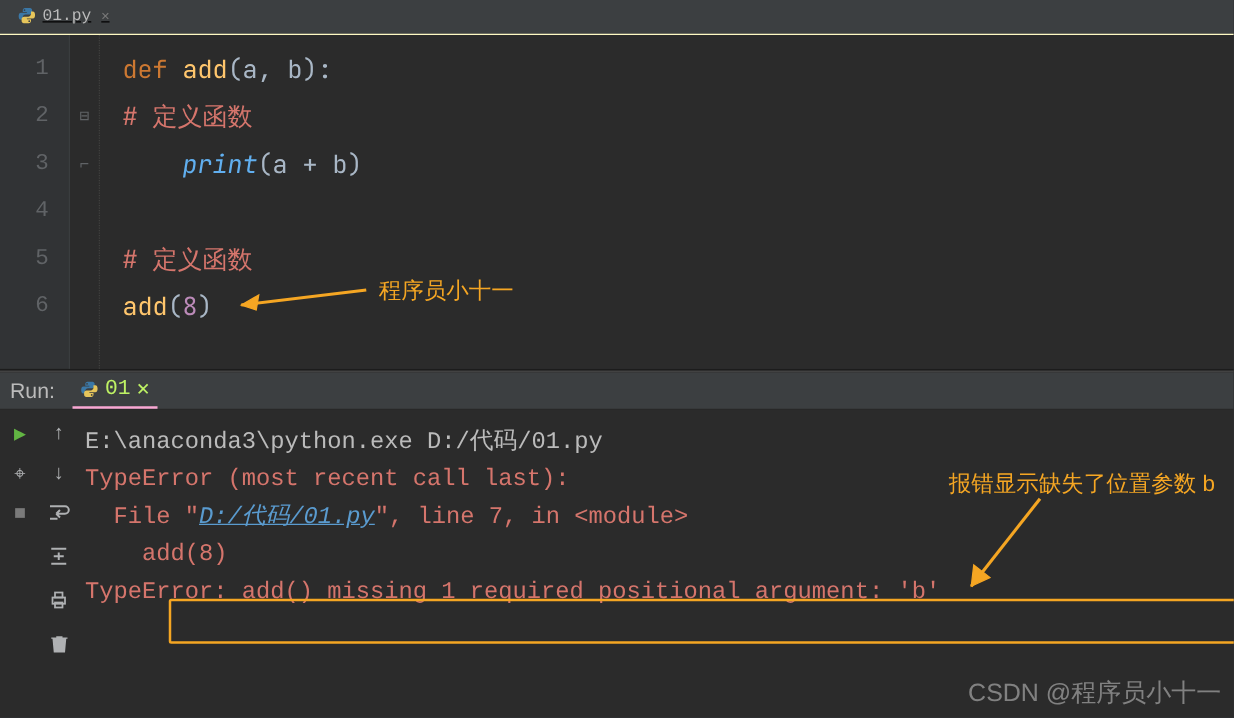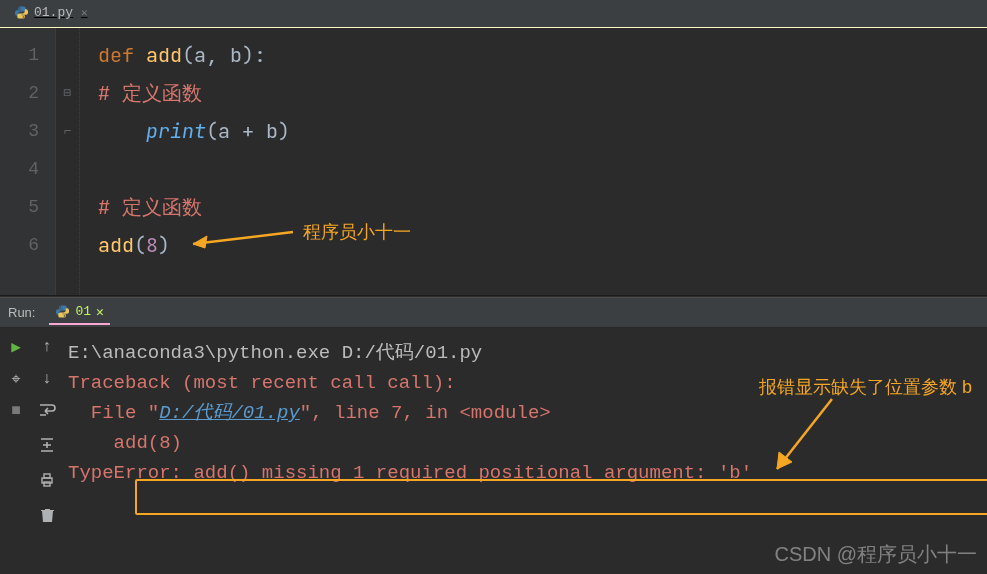--- a/index.html
+++ b/index.html
@@ -75,21 +75,21 @@
       pointer-events: none;
     }
     .arrow-svg { stroke: #f5a623; fill: #f5a623; }
     .separator { height: 3px; background: #2e2e2e; border-top:1px solid #1c1c1c; border-bottom:1px solid #4a4a4a; cursor: row-resize; }
     .run-panel { display: flex; flex-direction: column; background: #2b2b2b; height: 276px; }
     .run-header {
       height: 30px;
       background: #3c3f41;
       display: flex; align-items: center;
       padding-left: 8px;
-      font-size: 13px;
+      font-size: 17px;
       color: #bbbbbb;
       border-bottom: 1px solid #282828;
     }
     .run-label { margin-right: 14px; font-family: "Segoe UI", sans-serif; }
     .run-tab {
       display: flex; align-items: center; gap: 5px;
       padding: 3px 6px;
       border-bottom: 2px solid #f9a8d4;
       color: #bef264;
     }
@@ -230,21 +230,21 @@
           </svg>
       </span>
       <span class="tool-icn">
         <svg width="15" height="16" viewBox="0 0 15 16">
             <path fill="#afb1b3" d="M2 4h11l-1 11H3L2 4zm3-2h5v2H5V2zM1 3h13v1H1z"></path>
           </svg>
       </span>
     </div>
     <div class="console">
       <div class="console-line">E:\anaconda3\python.exe D:/代码/01.py</div>
-      <div class="console-line"><span class="err-red">Traceback (most recent call call):</span></div>
+      <div class="console-line"><span class="err-red">TypeError (most recent call last):</span></div>
       <div class="console-line"><span class="err-red">  File "</span><span class="err-link">D:/代码/01.py</span><span class="err-red">", line 7, in &lt;module&gt;</span></div>
       <div class="console-line"><span class="err-red">    add(8)</span></div>
       <div class="console-line"><span class="err-red">TypeError: add() missing 1 required positional argument: 'b'</span></div>
 
       <div class="error-box"></div>
 
       <div class="annotation" style="right:15px; top:44px;">报错显示缺失了位置参数 b</div>
       <svg class="arrow-svg" style="position:absolute; right:140px; top:66px;" width="90" height="90">
         <line x1="75" y1="5" x2="20" y2="75" stroke-width="2.5"></line>
         <polygon points="20,75 22,58 35,68"></polygon>

